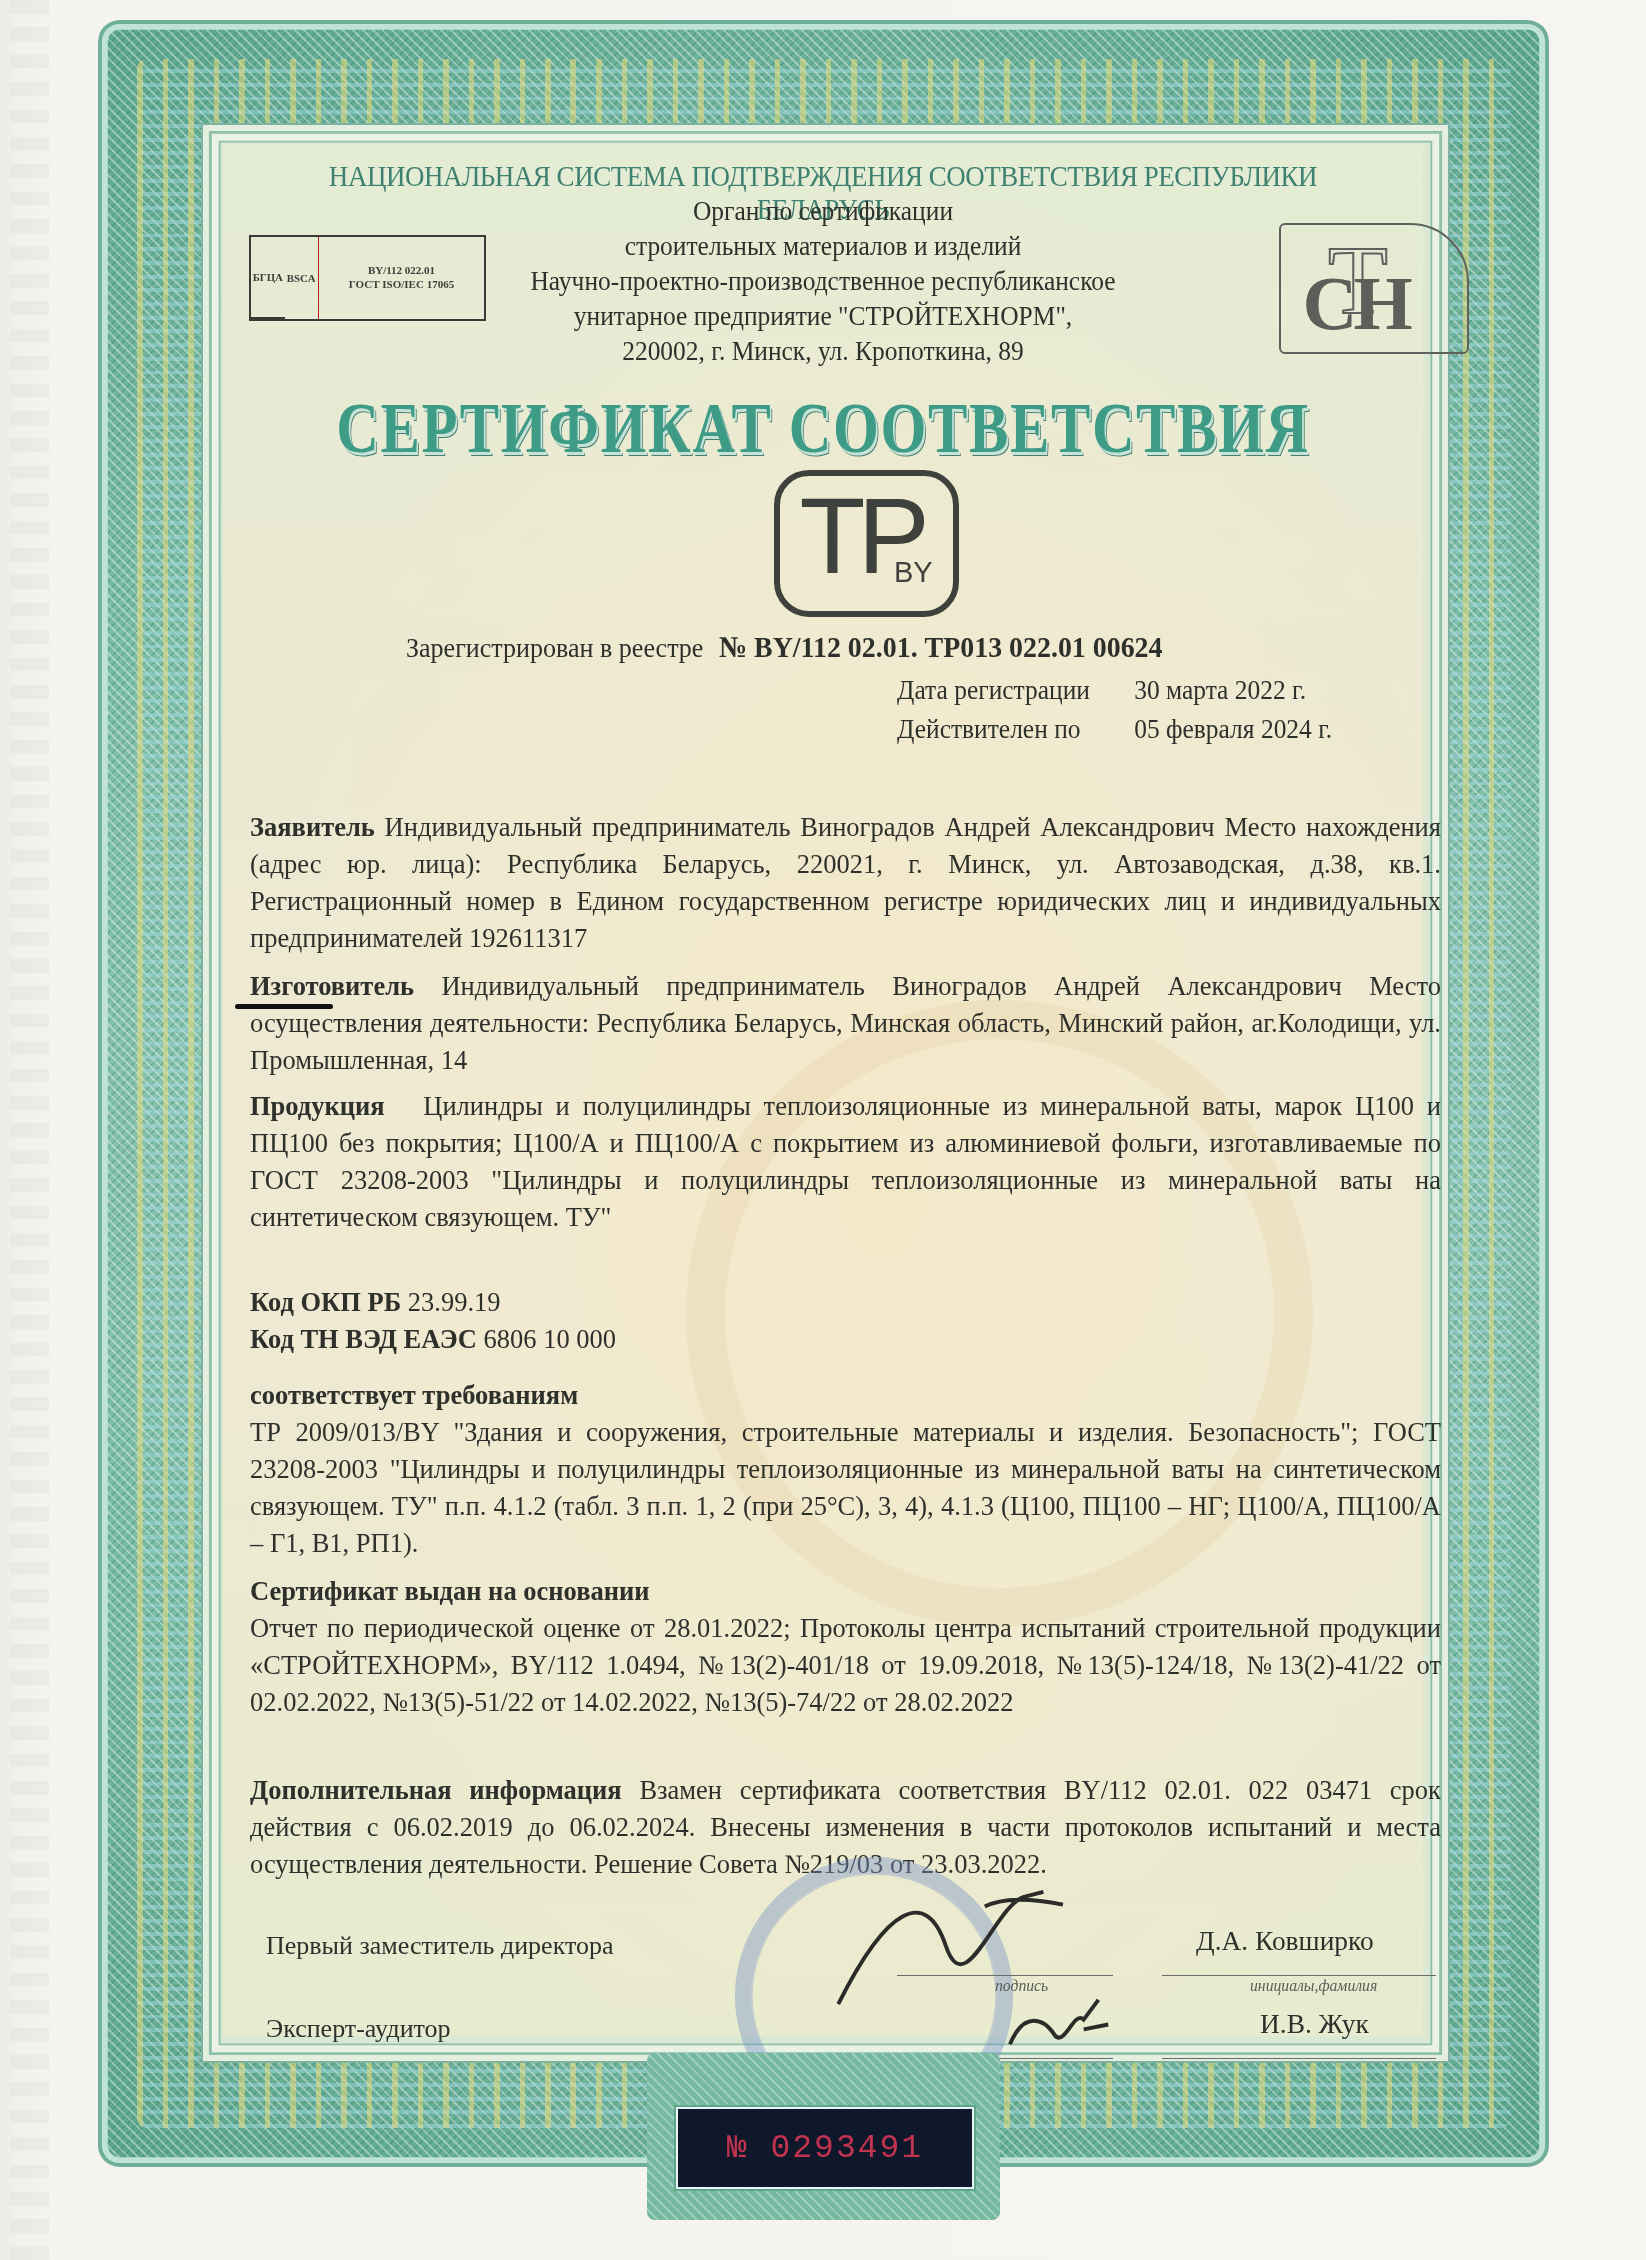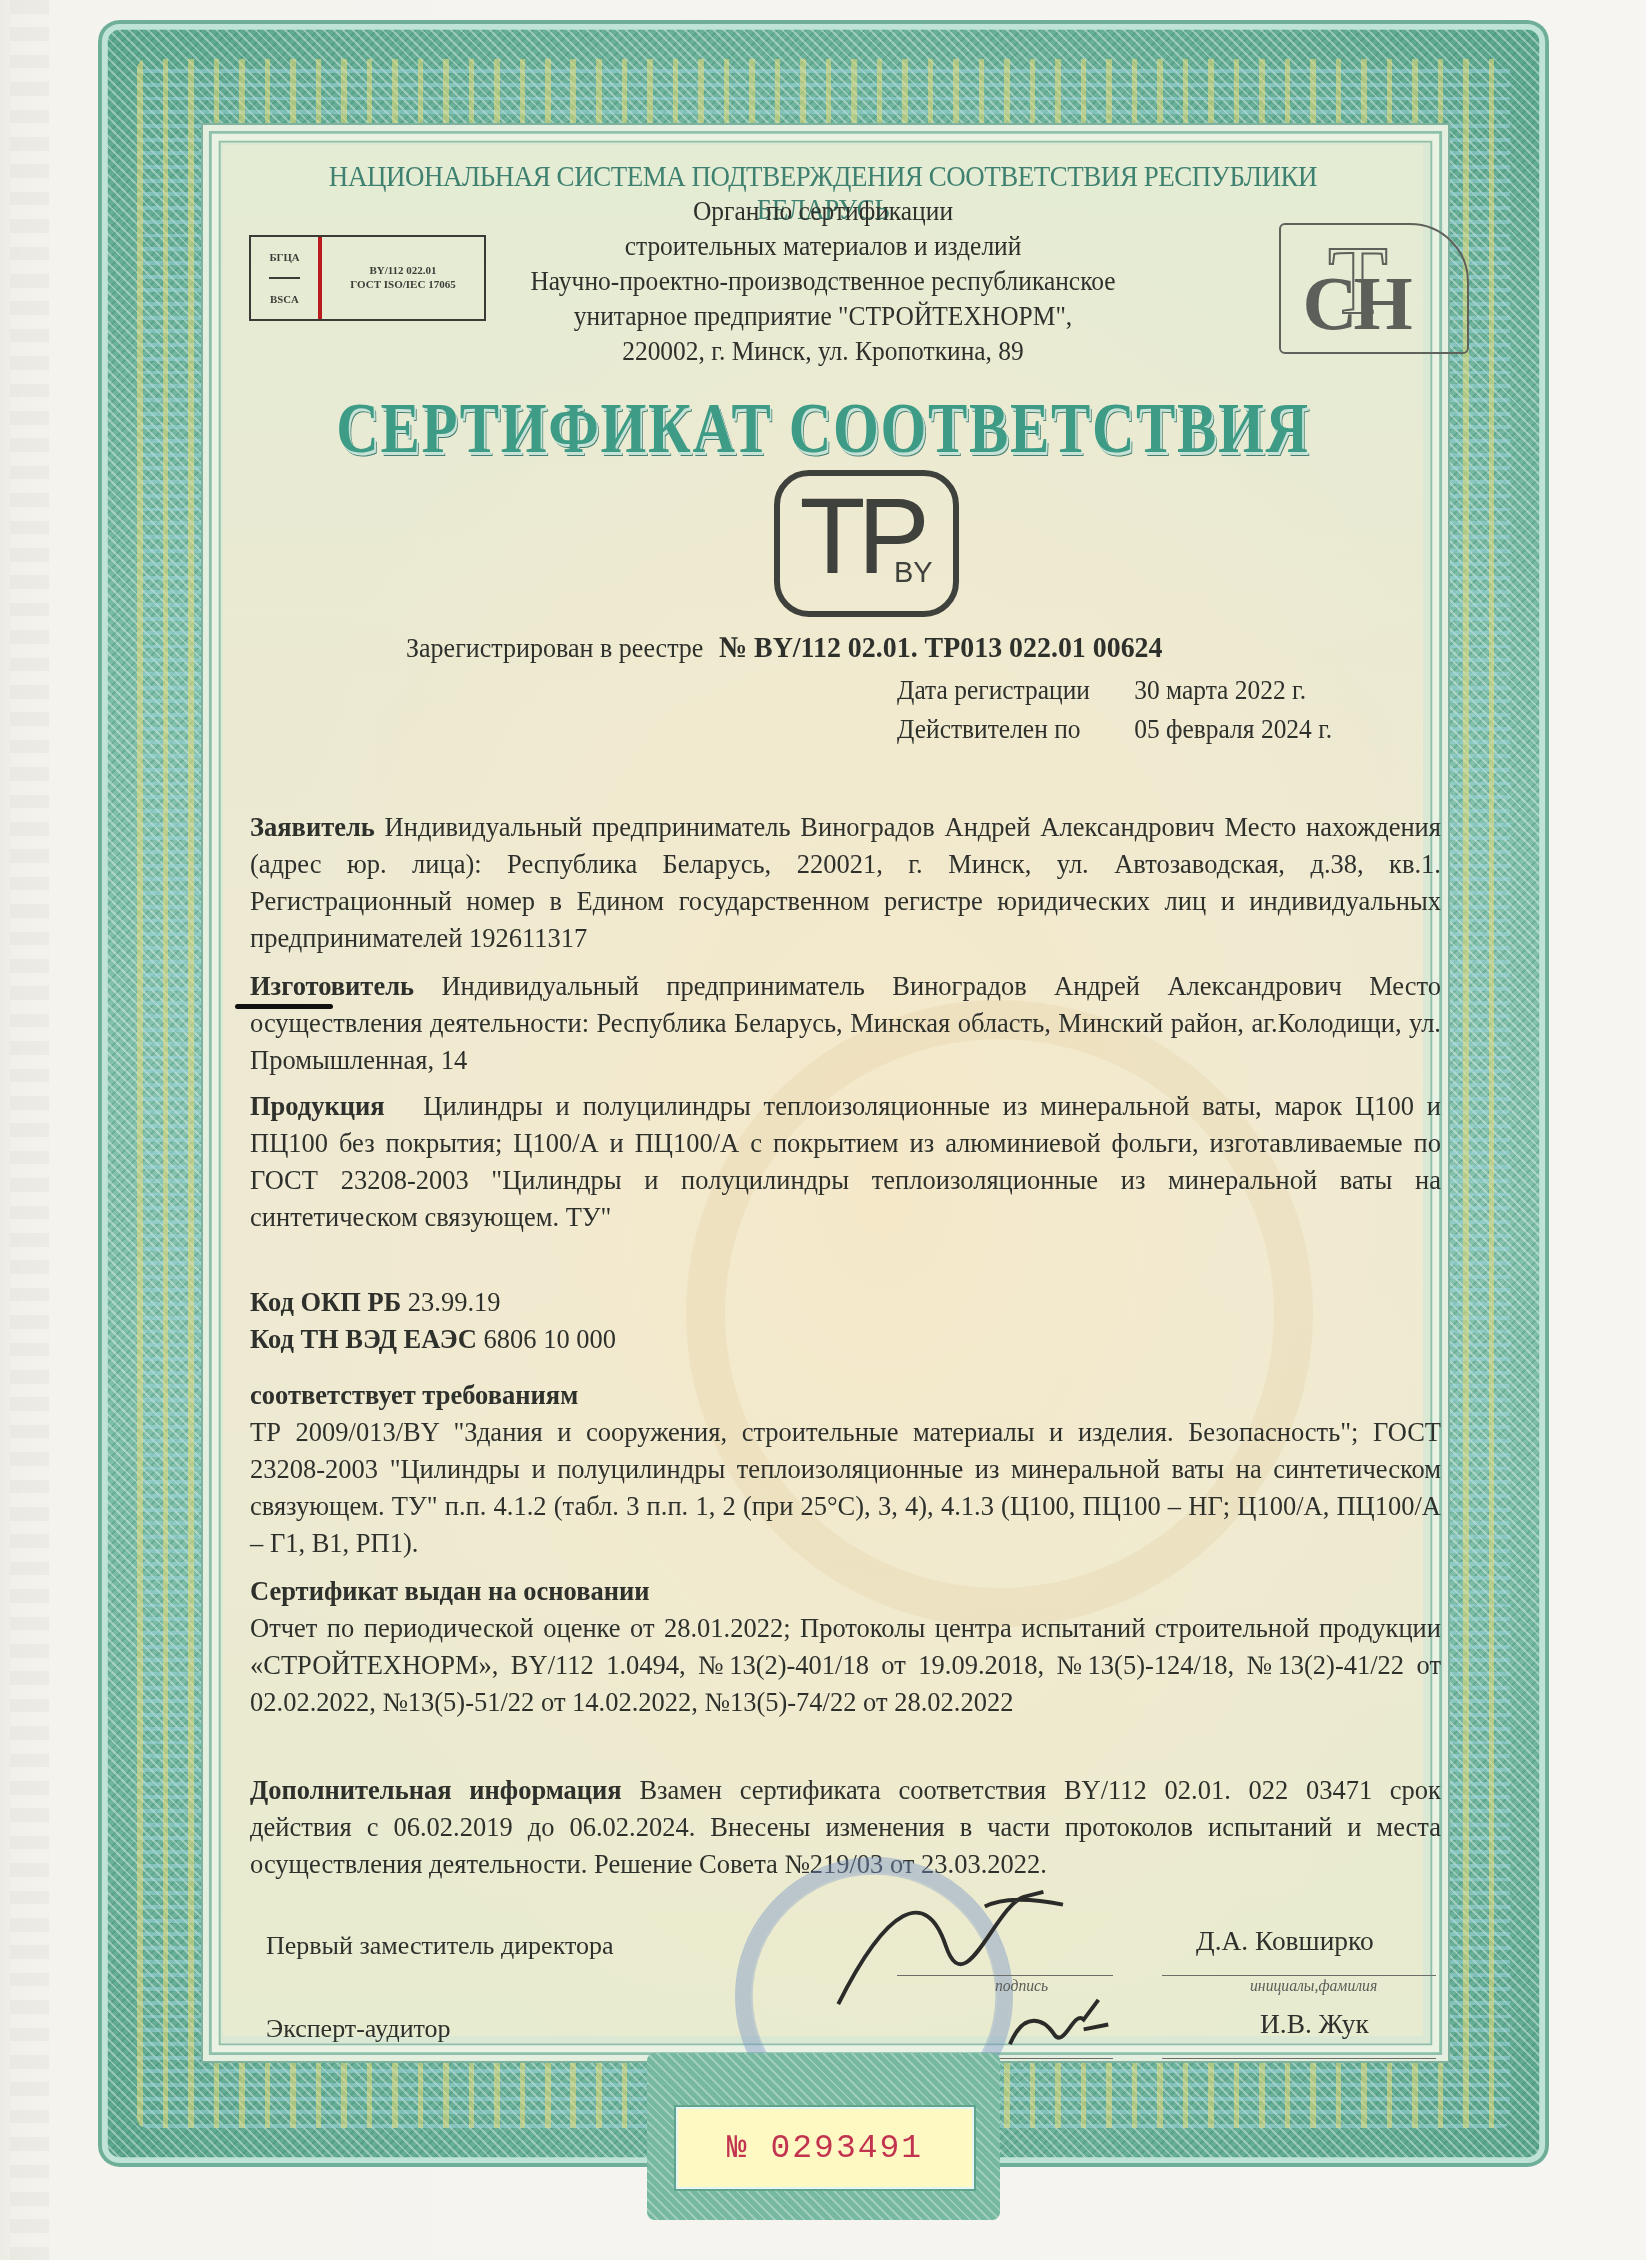--- a/index.html
+++ b/index.html
@@ -58,21 +58,21 @@
     color:#3f8170; font-size:29px; letter-spacing:-0.5px; transform:scaleX(.93);
   }
   .authority {
     left:431px; top:194px; width:784px; text-align:center;
     font-size:27.4px; line-height:35px; color:#2f302c; transform:scaleX(.93);
   }
   .accr-box {
     left:249px; top:235px; width:233px; height:82px;
     border:2px solid #3a3b36; display:flex;
   }
-  .accr-left { width:67px; border-right:4px solid #b91c1c; display:flex; flex-direction:column;align-items:center; }
+  .accr-left { width:67px; border-right:1px solid #b91c1c; display:flex; flex-direction:row; }
   .accr-left div { flex:1; display:flex; align-items:center; justify-content:center; font-size:10.8px; font-weight:bold; color:#3c3d38; }
   .accr-left div:first-child { border-bottom:2px solid #3a3b36; }
   .accr-right { flex:1; display:flex; flex-direction:column; align-items:center; justify-content:center; font-size:11px; font-weight:bold; color:#3c3d38; line-height:13.7px; }
 
   .sth-logo {
     left:1279px; top:223px; width:186px; height:127px;
     border:2px solid #5f615c; border-radius:5.9px 59px 5.9px 5.9px;
   }
   .sth-logo .t {
     position:absolute; left:47px; top:5.9px; font-size:98px; color:transparent;
@@ -115,21 +115,21 @@
   .sig-caption { position:absolute; font-size:15.7px; font-style:italic; color:#5b5c57; }
   .sig-name { position:absolute; font-size:27.4px; }
   .stamp {
     position:absolute; left:735px; top:1857px; width:274px; height:274px; border-radius:50%;
     border:2.9px solid rgba(120,150,200,.45); box-shadow: inset 0 0 0 13.7px rgba(120,150,200,.12), inset 0 0 0 15.7px rgba(120,150,200,.35);
   }
   .signature { position:absolute; stroke:#2b2c29; fill:none; stroke-width:4; }
 
   .serial-box {
     left:676px; top:2107px; width:294px; height:78px;
-    background:#fef9c3; border:2.9px solid #e7f6f4; outline:2px solid #5fa58e;
+    background:#0f172a; border:2.9px solid #e7f6f4; outline:2px solid #5fa58e;
     display:flex; align-items:center; justify-content:center;
     font-family:"Liberation Mono","DejaVu Sans Mono",monospace; color:#c2334f; font-size:33px; letter-spacing:2px;
   }
   .serial-tab {
     position:absolute; left:647px; top:2053px; width:353px; height:167px; border-radius:7.8px;
     background:
       repeating-linear-gradient(45deg, rgba(255,255,255,.3) 0 2px, transparent 2px 6.9px),
       #76b8a0;
   }
 </style>

